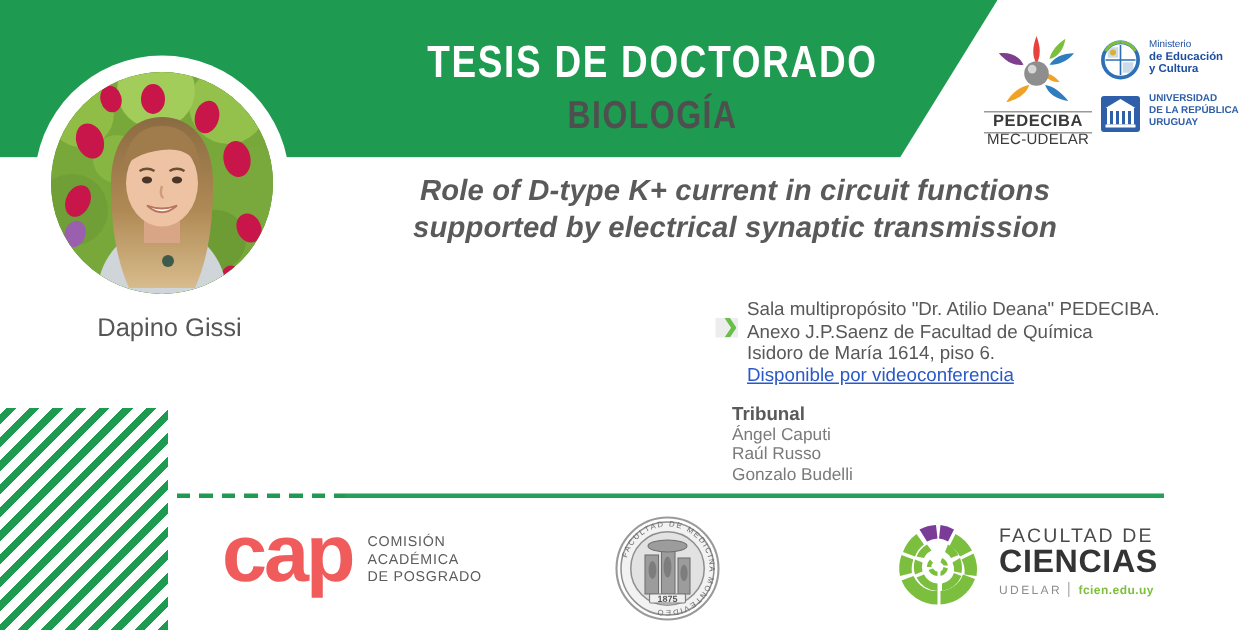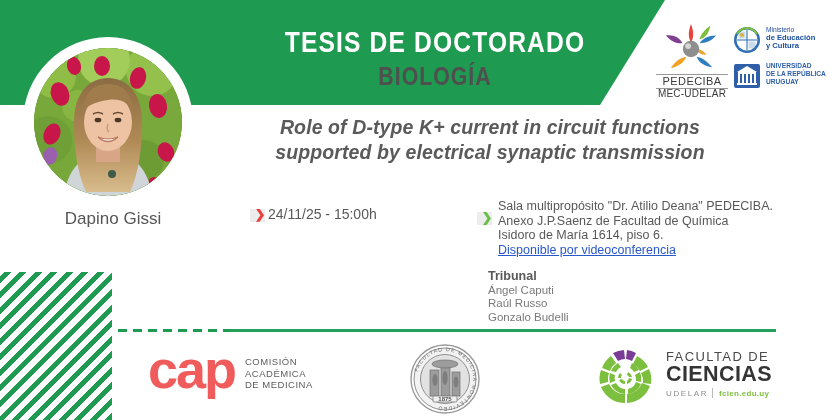--- a/index.html
+++ b/index.html
@@ -135,21 +135,21 @@
   }
 
   
   .pedeciba{position:absolute;left:648px;top:22px;width:86px;height:74px;}
   .pedeciba .star{position:absolute;left:14px;top:0px;width:58px;height:52px;}
   .pedeciba .ped-txt{
     position:absolute;left:8px;top:52px;width:72px;text-align:center;
     font-family:"Liberation Sans Narrow","Liberation Sans",sans-serif;
     color:#3A3A3A;line-height:1.05;
   }
-  .pedeciba .ped-txt .l1{font-size:11px;font-weight:normal;letter-spacing:.4px;border-top:1px solid #9a9a9a;border-bottom:1px solid #9a9a9a;display:block;padding:.5px 0;}
+  .pedeciba .ped-txt .l1{font-size:11px;font-weight:bold;letter-spacing:.4px;border-top:1px solid #9a9a9a;border-bottom:1px solid #9a9a9a;display:block;padding:.5px 0;}
   .pedeciba .ped-txt .l2{font-size:10px;font-weight:normal;letter-spacing:.2px;display:block;}
 
   .mec{position:absolute;left:733px;top:26px;width:100px;height:30px;}
   .udelar{position:absolute;left:733px;top:62px;width:100px;height:30px;}
   .crest{position:absolute;left:0;top:0;width:28px;height:28px;}
   .org-txt{position:absolute;left:33px;top:0px;color:#1D4FA0;font-size:6.6px;line-height:8.2px;font-weight:bold;}
   .org-txt .big{font-size:7.6px;}
   .org-txt.gray{color:#2F5FA8;font-weight:bold;}
 
   
@@ -245,23 +245,20 @@
           <circle cx="78" cy="126" r="4" fill="#3f5a4a"></circle>
         </g>
       </svg>
     </div>
   </div>
 
   <div class="speaker">
     <div>Dapino Gissi</div>
   </div>
 
-  <div class="datetime">
-    <span class="bullet red"></span><span>24/11/25 - 15:00h</span>
-  </div>
 
   <div class="venue">
     <span class="bullet green vb"></span>
     <span class="vtext">Sala multipropósito "Dr. Atilio Deana" PEDECIBA.</span>
     <span class="vtext">Anexo J.P.Saenz de Facultad de Química</span>
     <span class="vtext">Isidoro de María 1614, piso 6.</span>
     <span class="vtext"><a href="#">Disponible por videoconferencia</a></span>
   </div>
 
 
@@ -333,21 +330,21 @@
       <div>DE LA REPÚBLICA</div>
       <div>URUGUAY</div>
     </div>
   </div>
 
   <div class="cap">
     <div class="word">cap</div>
     <div class="sub">
       <div>COMISIÓN</div>
       <div>ACADÉMICA</div>
-      <div>DE MEDICINA</div>
+      <div>DE POSGRADO</div>
     </div>
   </div>
 
   <div class="seal">
     <svg viewBox="0 0 74 74" xmlns="http://www.w3.org/2000/svg">
       <defs>
         <path id="ringpath" d="M37 37 m-28 0 a28 28 0 1 1 56 0 a28 28 0 1 1 -56 0"></path>
       </defs>
       <circle cx="37" cy="37" r="34" fill="none" stroke="#9a9a9a" stroke-width="1.4"></circle>
       <circle cx="37" cy="37" r="31" fill="#f2f2f2" stroke="#8f8f8f" stroke-width="1"></circle>

